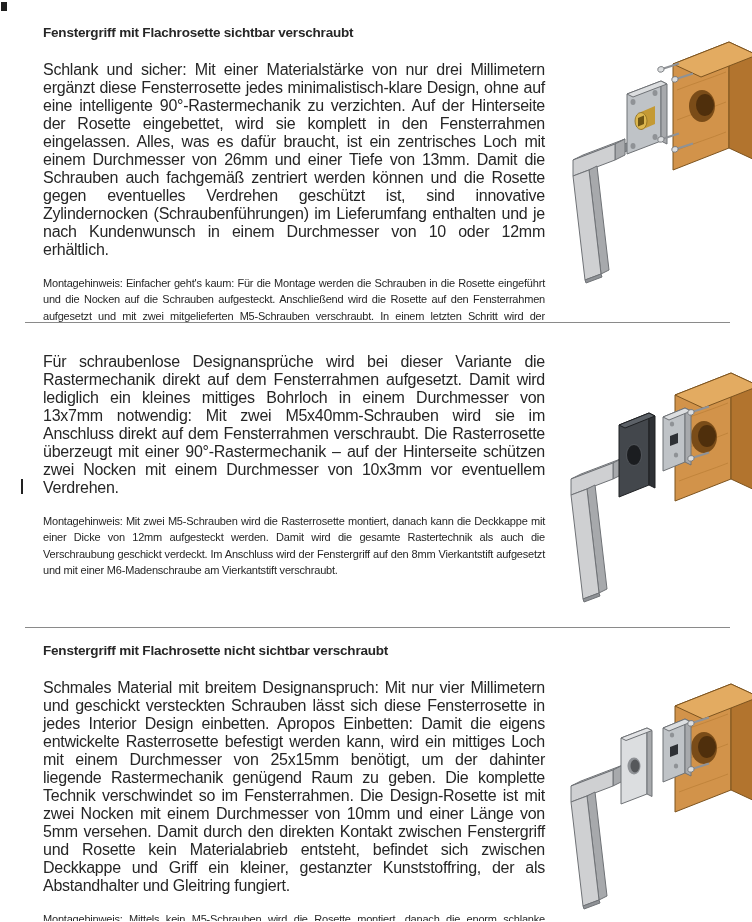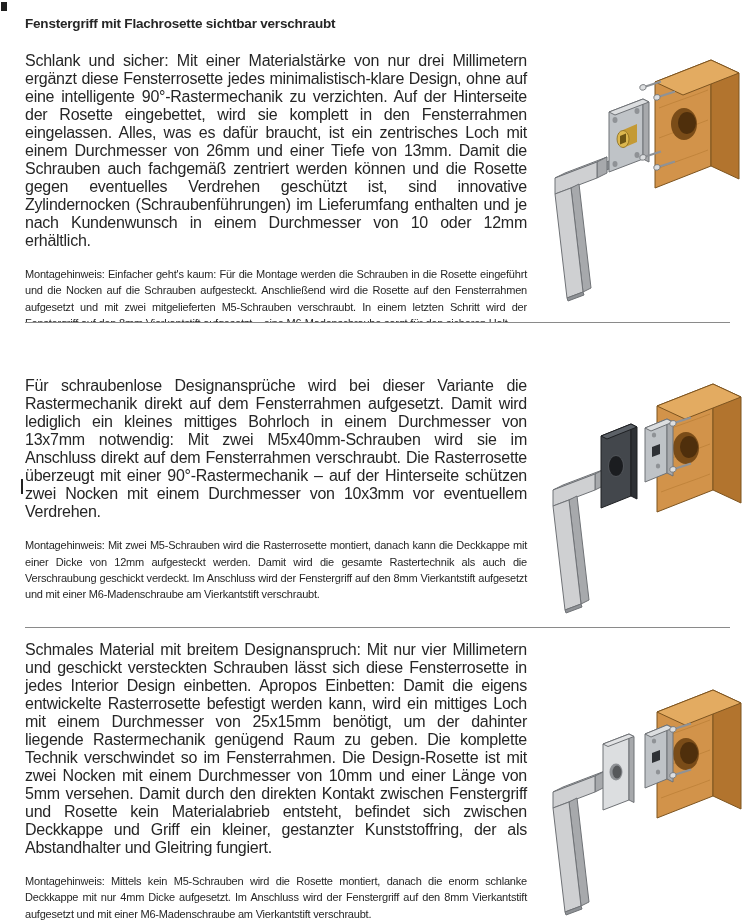--- a/index.html
+++ b/index.html
@@ -18,23 +18,23 @@
   }
   .corner-mark {
     position: absolute; left: 1px; top: 2px;
     width: 6px; height: 9px; background: #1f1f1f;
   }
   .text-cursor {
     position: absolute; left: 21px; top: 479px;
     width: 1.5px; height: 15px; background: #222222;
   }
   .product-section {
-    display: flex; align-items: center;
+    display: flex; align-items: flex-start;
     overflow: hidden;
-    padding-left: 25px; padding-right: 7px;
+    padding-left: 43px; padding-right: 7px;
   }
   .sec-1 { height: 322px; padding-top: 24px; }
   .sec-2 { height: 304px; padding-top: 30px; }
   .sec-3 { height: 293px; padding-top: 14px; }
   .text-col { width: 502px; flex: 0 0 auto; }
   .image-col { width: 204px; margin-left: 14px; flex: 0 0 auto; display: flex; justify-content: flex-end; }
   .sec-1 .image-col { padding-top: 12px; }
   .sec-2 .image-col { padding-top: 16px; }
   .sec-3 .image-col { padding-top: 38px; }
   h2.section-heading {
@@ -187,20 +187,21 @@
           <use href="#g-screw" transform="translate(126,90) rotate(-18)"></use>
         </g>
       </svg>
     </div>
   </section>
 
   <hr class="divider">
 
   <section class="product-section sec-3">
     <div class="text-col">
+      <h2 class="section-heading">Fenstergriff mit Flachrosette nicht sichtbar verschraubt</h2>
       <p class="section-body">Schmales Material mit breitem Designanspruch: Mit nur vier Millimetern und geschickt versteckten Schrauben lässt sich diese Fensterrosette in jedes Interior Design einbetten. Apropos Einbetten: Damit die eigens entwickelte Rasterrosette befestigt werden kann, wird ein mittiges Loch mit einem Durchmesser von 25x15mm benötigt, um der dahinter liegende Rastermechanik genügend Raum zu geben. Die komplette Technik verschwindet so im Fensterrahmen. Die Design-Rosette ist mit zwei Nocken mit einem Durchmesser von 10mm und einer Länge von 5mm versehen. Damit durch den direkten Kontakt zwischen Fenstergriff und Rosette kein Materialabrieb entsteht, befindet sich zwischen Deckkappe und Griff ein kleiner, gestanzter Kunststoffring, der als Abstandhalter und Gleitring fungiert.</p>
       <p class="section-note">Montagehinweis: Mittels kein M5-Schrauben wird die Rosette montiert, danach die enorm schlanke Deckkappe mit nur 4mm Dicke aufgesetzt. Im Anschluss wird der Fenstergriff auf den 8mm Vierkantstift aufgesetzt und mit einer M6-Madenschraube am Vierkantstift verschraubt.</p>
     </div>
     <div class="image-col">
       <svg width="200" height="230" viewBox="0 0 200 230">
         <g>
           <use href="#g-wood" transform="translate(112,0)"></use>
         </g>
         <g>
           <use href="#g-handle" transform="translate(4,80)"></use>

